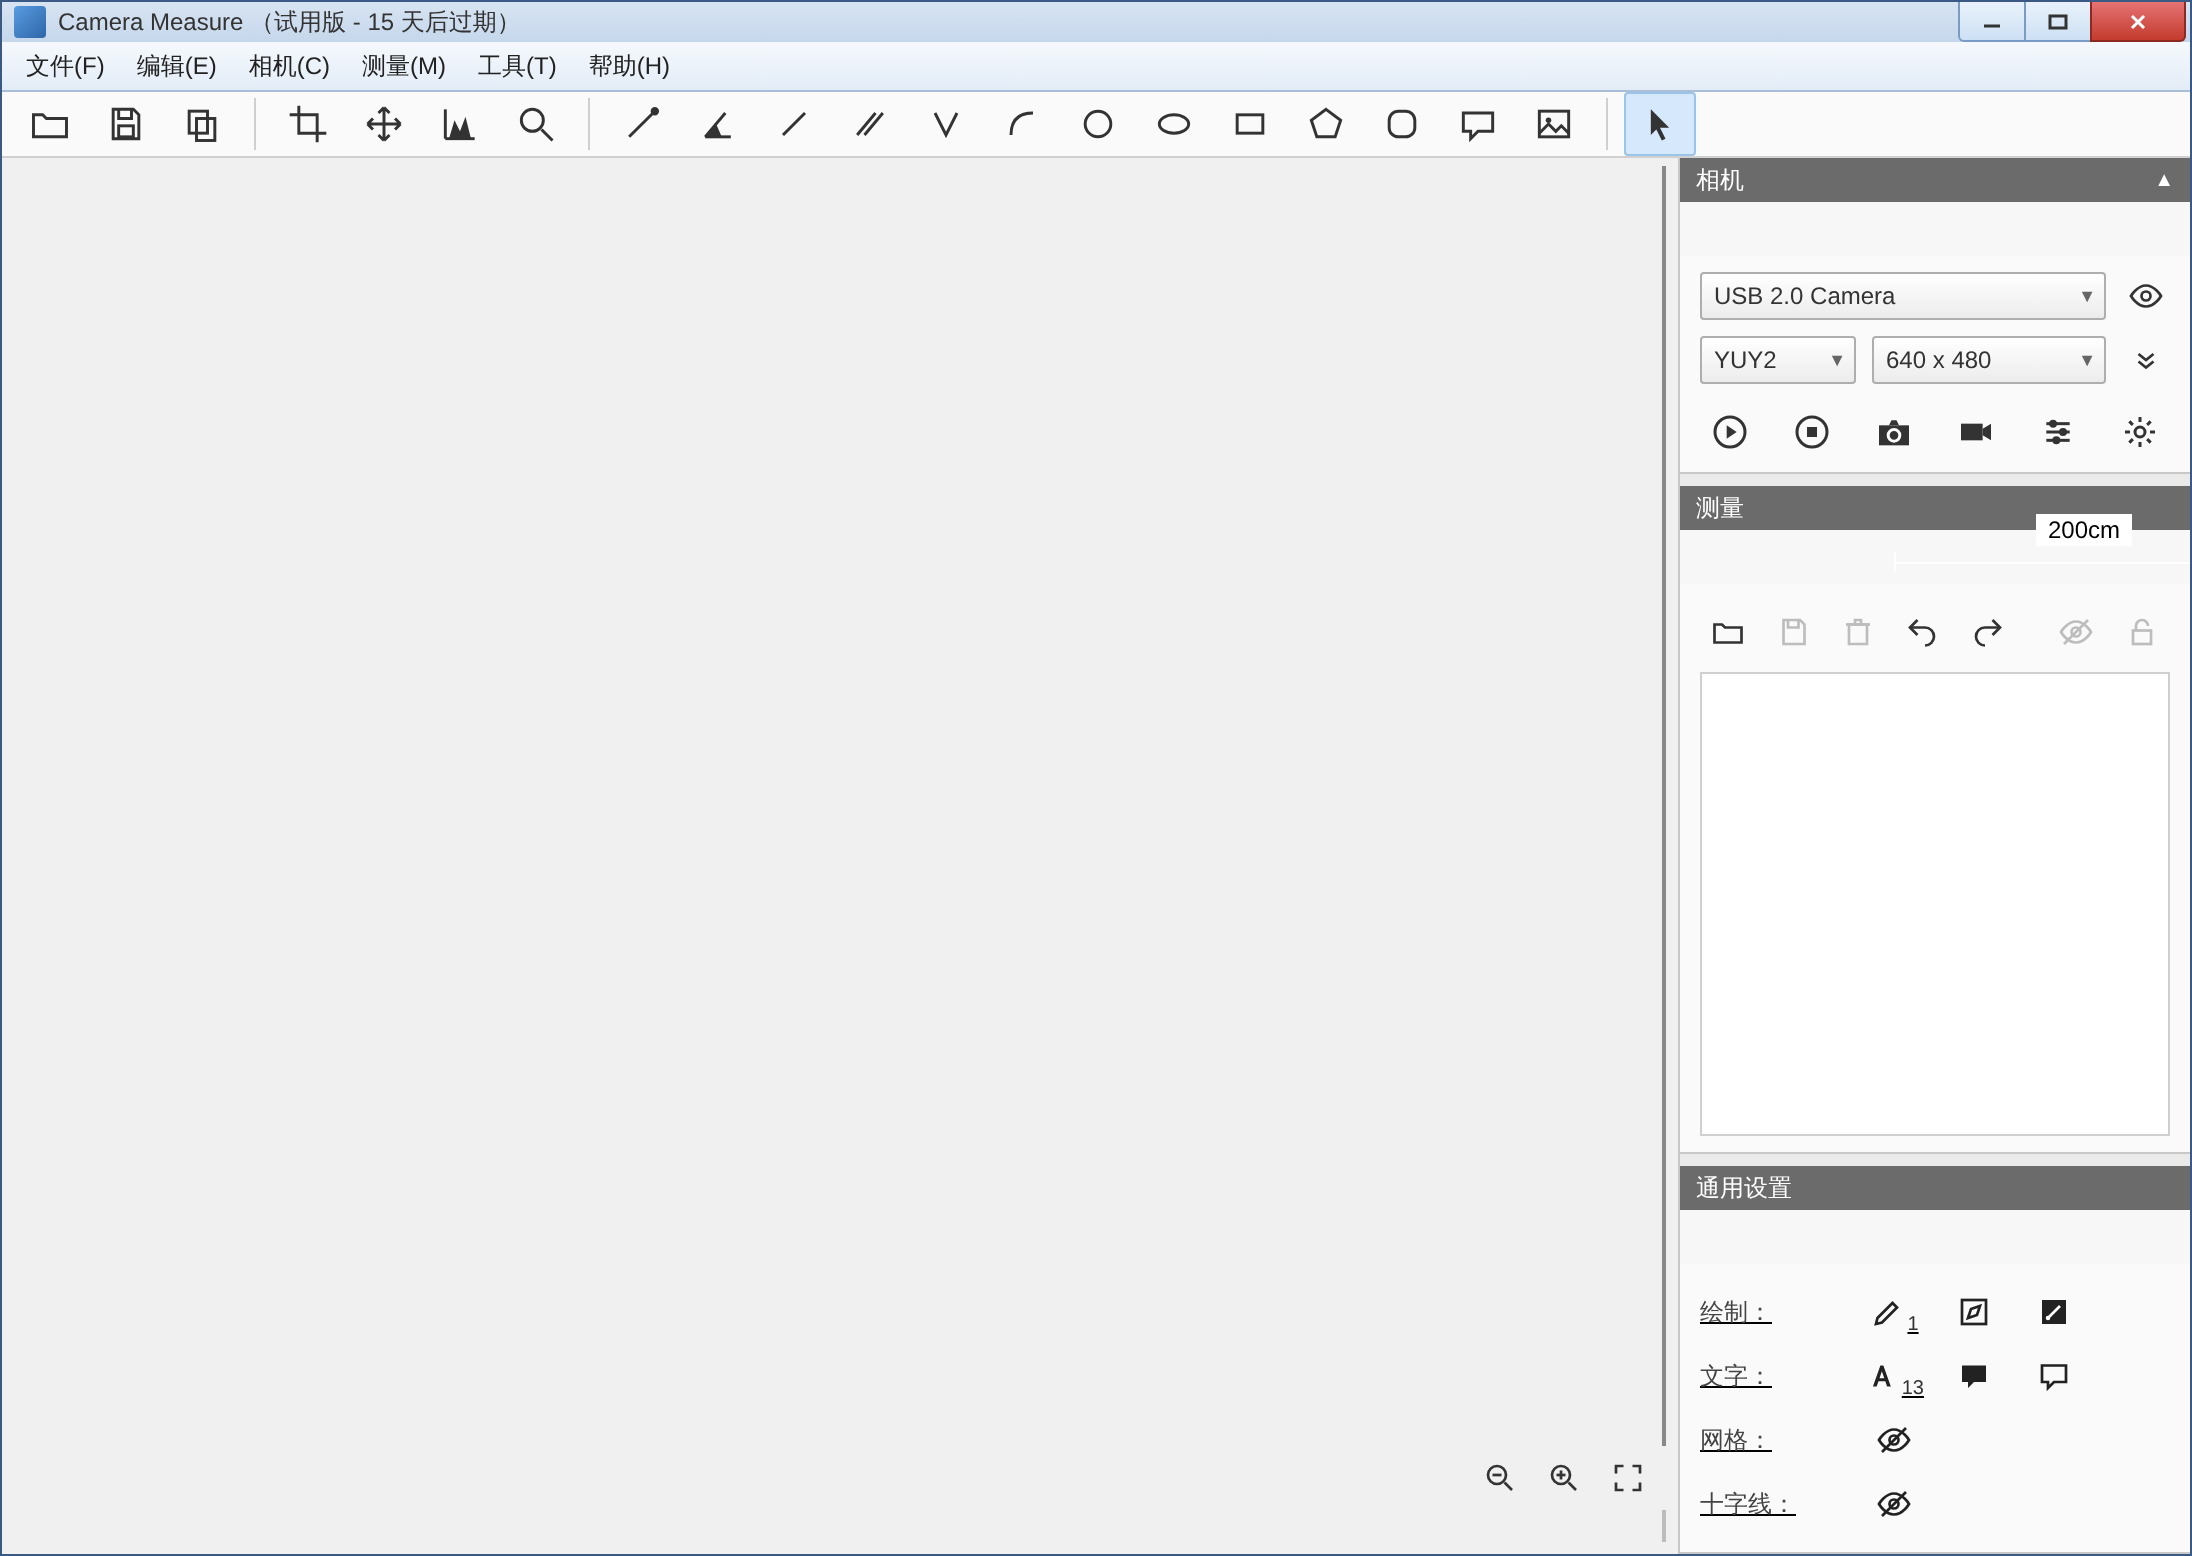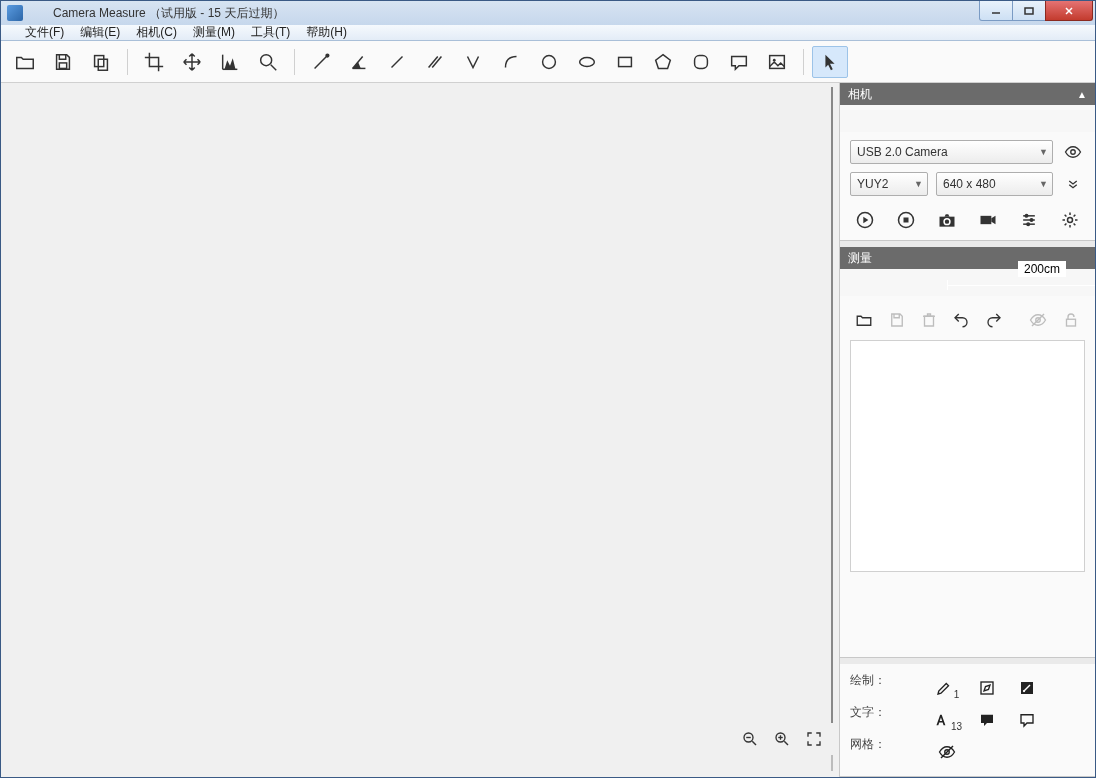--- a/index.html
+++ b/index.html
@@ -1,25 +1,25 @@
 <!DOCTYPE html>
 <html><head>
 <meta charset="utf-8">
 <style>
 * { margin: 0; padding: 0; box-sizing: border-box; font-family: "Microsoft YaHei", "Segoe UI", Tahoma, sans-serif; font-size: 12px; }
 body { background: #6d97c6; width: 1096px; height: 778px; overflow: hidden; display: flex; flex-direction: column; border: 1px solid #3a5a85; }
 .titlebar { height: 24px; background: linear-gradient(#d7e4f2, #c6d7ec); display: flex; align-items: center; padding-left: 6px; color: #3b3b3b; }
 .titlebar .app-icon { width: 16px; height: 16px; margin-right: 6px; background: linear-gradient(135deg,#5a9be0,#2c66a8); border-radius: 2px; }
-.titlebar .title-text { flex: 1; font-size: 12px; color: #333; margin-left: 24px; }
+.titlebar .title-text { flex: 1; font-size: 12px; color: #333; }
 .win-btns { display: flex; height: 100%; }
 .win-btn { width: 34px; height: 20px; display: flex; align-items: center; justify-content: center; border: 1px solid #7a9bc4; border-top: none; background: linear-gradient(#e9f2fb,#cde0f4); margin-left: -1px; }
 .win-btn.min { border-bottom-left-radius: 3px; }
 .win-btn.close { background: linear-gradient(#e57373,#c33b2e); border-color: #8a2a20; width: 48px; border-bottom-right-radius: 3px; margin-right: 2px; }
 .win-btn svg { width: 12px; height: 10px; }
-.menubar { height: 16px; background: linear-gradient(#f5f9fd,#e3ecf7); border-bottom: 1px solid #a9bfd8; display: flex; align-items: center; padding: 0 16px; }
+.menubar { height: 34px; background: linear-gradient(#f5f9fd,#e3ecf7); border-bottom: 1px solid #a9bfd8; display: flex; align-items: center; padding: 0 4px; }
 .menu-item { padding: 2px 8px; color: #222; }
 .toolbar { height: 42px; background: #fafafa; border-bottom: 1px solid #d0d0d0; display: flex; align-items: center; padding: 0 6px; gap: 2px; }
 .tb-btn { width: 36px; height: 32px; display: flex; align-items: center; justify-content: center; border: 1px solid transparent; border-radius: 2px; }
 .tb-btn.selected { background: #d6e8fb; border-color: #9cc3e8; }
 .tb-sep { width: 1px; height: 26px; background: #d0d0d0; margin: 0 6px; }
 .tb-btn svg { width: 22px; height: 22px; stroke: #333; stroke-width: 1.6; fill: none; }
 .content { flex: 1; display: flex; background: #f0f0f0; }
 .canvas-col { flex: 1; display: flex; flex-direction: column; padding: 4px 6px 6px 6px; align-items: flex-end; }
 .canvas-area { flex: 1; background: #000; position: relative; border: 1px solid #888; }
 .measure-line { position: absolute; top: 192px; left: 115px; width: 202px; height: 10px; }
@@ -42,21 +42,21 @@
 .select .dd { position: absolute; right: 4px; font-size: 9px; color: #666; }
 .icon-btn { width: 24px; height: 24px; display: flex; align-items: center; justify-content: center; }
 .icon-btn svg { width: 18px; height: 18px; stroke: #333; stroke-width: 1.8; fill: none; }
 .icon-btn.faded svg { stroke: #bdbdbd; }
 .cam-ctrl-row { display: flex; justify-content: space-between; padding-top: 4px; }
 .cam-ctrl-row .icon-btn { width: 30px; height: 24px; }
 .cam-ctrl-row svg { width: 20px; height: 20px; }
 .measure-list { height: 232px; background: #fff; border: 1px solid #d0d0d0; }
 .measure-toolbar { display: flex; align-items: center; gap: 12px; padding: 4px 4px 8px 4px; }
 .measure-toolbar .gap { flex: 1; }
-.gs-row { display: flex; height: 32px; }
+.gs-row { display: flex; align-items: center; height: 32px; text-decoration: underline; }
 .gs-label { width: 82px; color: #444; }
 .gs-cells { flex: 1; display: flex; gap: 10px; align-items: center; }
 .gs-cell { width: 30px; height: 24px; display: flex; align-items: center; justify-content: center; border-radius: 2px; }
 .gs-cell.selected { background: #d6e8fb; border: 1px solid #9cc3e8; }
 .gs-cell svg { width: 18px; height: 18px; stroke: #222; stroke-width: 1.8; fill: none; }
 .gs-sub { font-size: 10px; color: #333; margin-left: 1px; align-self: flex-end; }
 .chk { width: 14px; height: 14px; border: 1.5px solid #2a7ad1; display: inline-flex; align-items: center; justify-content: center; border-radius: 2px; }
 .chk svg { width: 10px; height: 10px; stroke: #2a7ad1; stroke-width: 2.5; fill: none; }
 .side-gap { height: 6px; background: #eaeaea; }
 </style>
@@ -393,20 +393,24 @@
               </svg>
             </div>
         </div>
         <div class="measure-list"></div>
       </div>
     </div>
 
     <div class="side-gap"></div>
 
     <div class="panel">
+      <div class="panel-header">
+        <span>通用设置</span>
+        <span class="spacer"></span>
+      </div>
       <div class="panel-body">
         <div class="gs-row">
           <div class="gs-label">绘制：</div>
           <div class="gs-cells">
             <div class="gs-cell">
                 <svg viewBox="0 0 24 24">
                   <path d="M4 20l4-1 10-10-3-3L5 16z"></path>
                 </svg>
                 <span class="gs-sub">1</span>
               </div>
@@ -451,17 +455,29 @@
           <div class="gs-cells">
             <div class="gs-cell">
                 <svg viewBox="0 0 24 24">
                   <path d="M2 12s4-7 10-7 10 7 10 7-4 7-10 7S2 12 2 12z"></path>
                   <circle cx="12" cy="12" r="3"></circle>
                   <line x1="4" y1="20" x2="20" y2="4"></line>
                 </svg>
               </div>
           </div>
         </div>
+        <div class="gs-row">
+          <div class="gs-label">十字线：</div>
+          <div class="gs-cells">
+            <div class="gs-cell">
+                <svg viewBox="0 0 24 24">
+                  <path d="M2 12s4-7 10-7 10 7 10 7-4 7-10 7S2 12 2 12z"></path>
+                  <circle cx="12" cy="12" r="3"></circle>
+                  <line x1="4" y1="20" x2="20" y2="4"></line>
+                </svg>
+              </div>
+          </div>
+        </div>
       </div>
     </div>
 
   </div>
 </div>
 
 </body></html>

